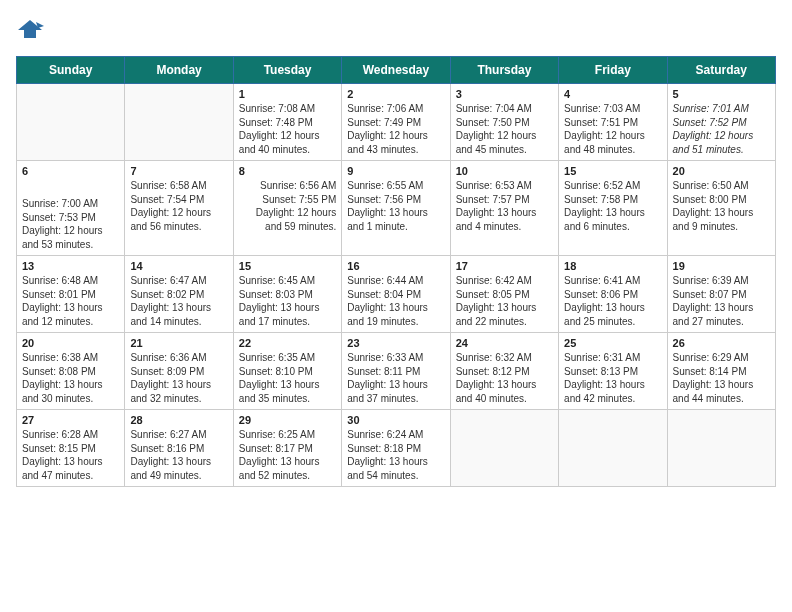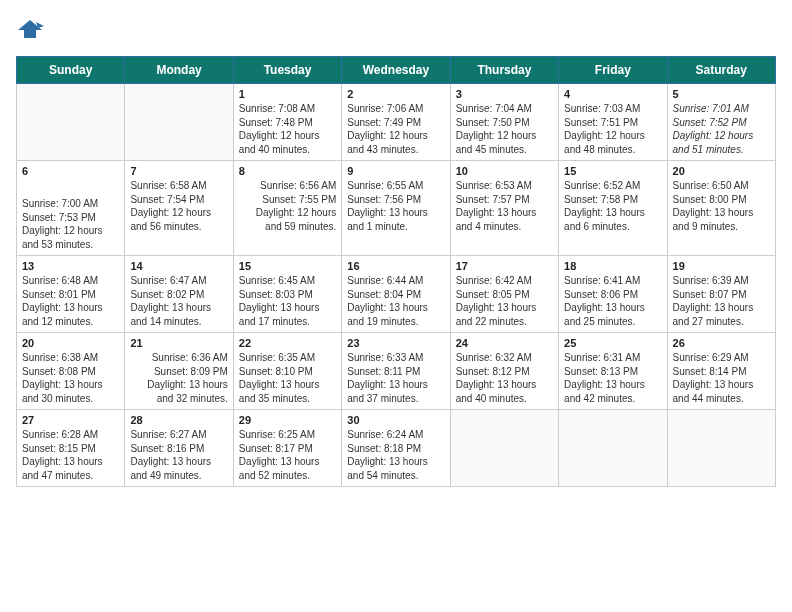--- a/index.html
+++ b/index.html
@@ -244,21 +244,21 @@
       </tr>
       <tr>
         <td>
           <div class="day-number">20</div>
           <div class="day-info" style="white-space: pre-line;">Sunrise: 6:38 AM
 Sunset: 8:08 PM
 Daylight: 13 hours and 30 minutes.</div>
         </td>
         <td>
           <div class="day-number">21</div>
-          <div class="day-info" style="white-space: pre-line; text-align: right;">Sunrise: 6:36 AM
+          <div class="day-info" style="white-space: pre-line;">Sunrise: 6:36 AM
 Sunset: 8:09 PM
 Daylight: 13 hours and 32 minutes.</div>
         </td>
         <td>
           <div class="day-number">22</div>
           <div class="day-info" style="white-space: pre-line;">Sunrise: 6:35 AM
 Sunset: 8:10 PM
 Daylight: 13 hours and 35 minutes.</div>
         </td>
         <td>

